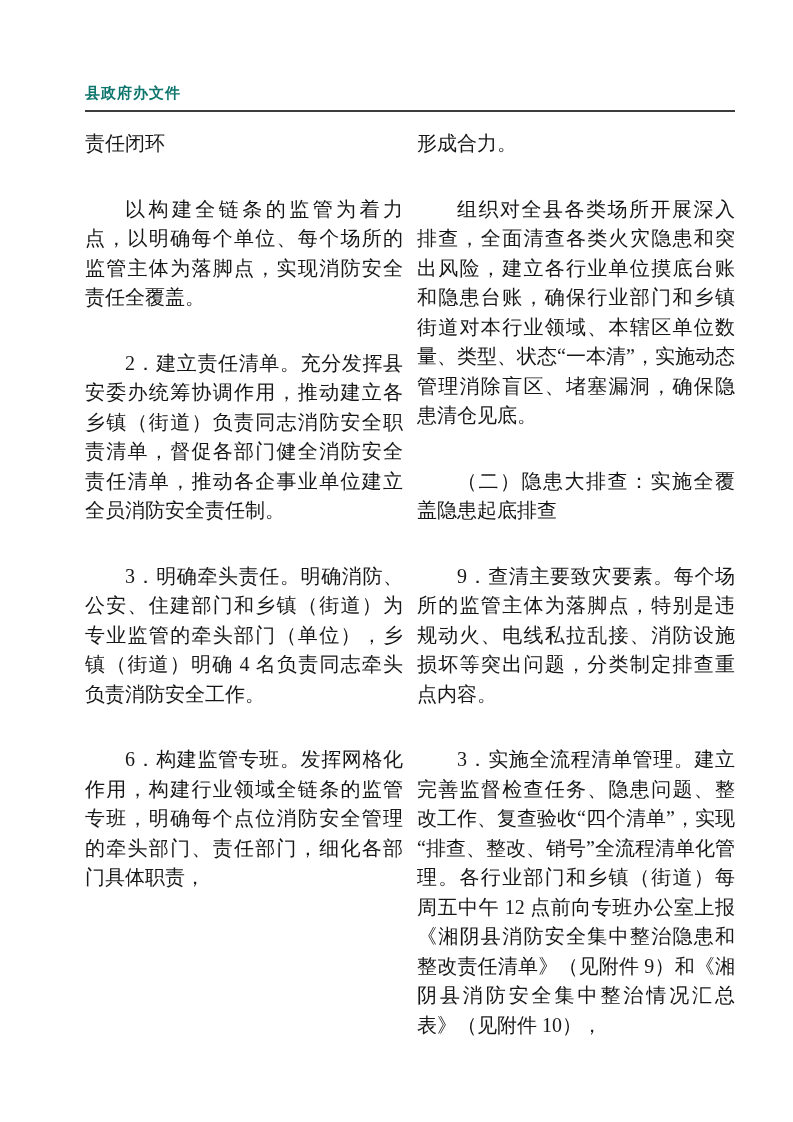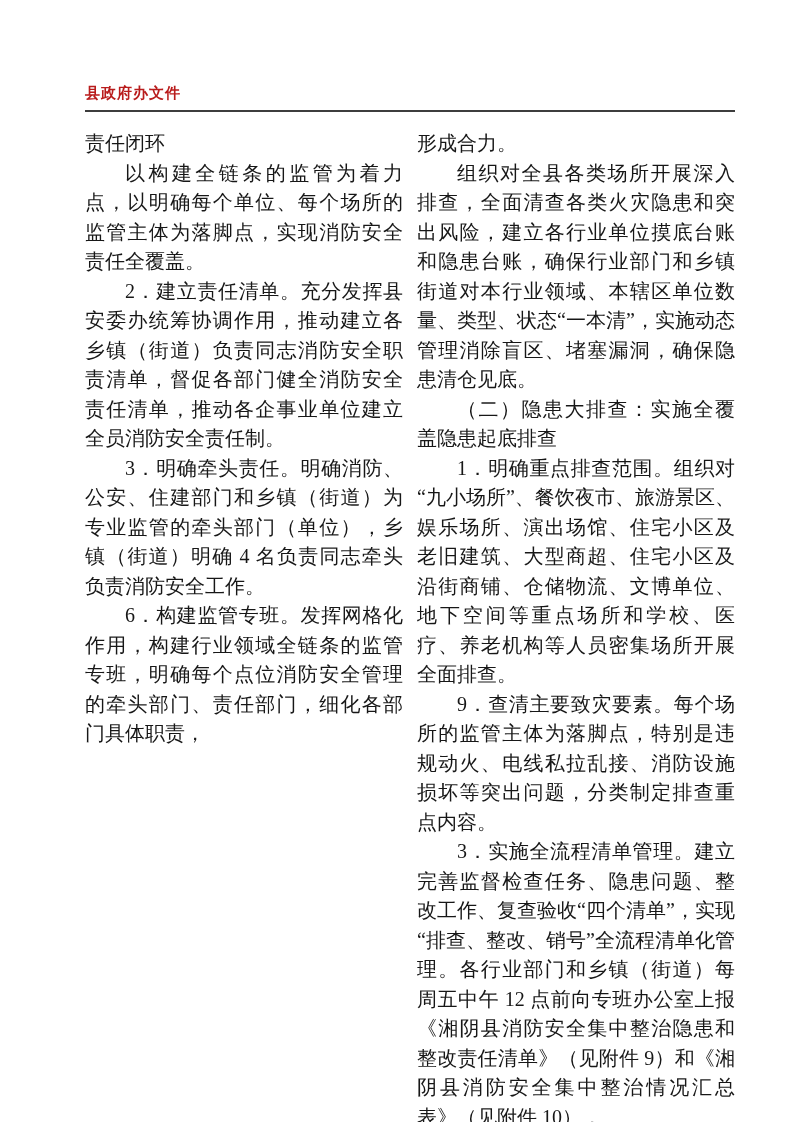--- a/index.html
+++ b/index.html
@@ -18,21 +18,21 @@
   .header-block {
     position: absolute;
     left: 85px;
     top: 84px;
     width: 650px;
   }
   .header-label {
     font-family: "Liberation Sans", "DejaVu Sans", sans-serif;
     font-size: 15px;
     font-weight: 700;
-    color: #b91c1c;
+    color: #0f766e;
     letter-spacing: 1px;
     display: block;
   }
   .header-rule {
     height: 2px;
     background: #3d3d3d;
     margin-top: 7px;
   }
   .columns {
     position: absolute;
@@ -48,20 +48,21 @@
     font-size: 20px;
     line-height: 29.5px;
     color: #171717;
     text-align: justify;
   }
   .para {
     margin: 0;
   }
   .para.indent {
     text-indent: 2em;
+    margin-top: 36px;
   }
   .run-bold {
     font-weight: 400;
   }
 </style>
 </head>
 <body>
 
 <div class="page">
 
@@ -75,19 +76,18 @@
         <p class="para"><span class="run-bold">责任闭环</span></p>
         <p class="para indent"><span class="run-regular">以构建全链条的监管为着力点，以明确每个单位、每个场所的监管主体为落脚点，实现消防安全责任全覆盖。</span></p>
         <p class="para indent"><span class="run-bold">2．建立责任清单</span><span class="run-regular">。充分发挥县安委办统筹协调作用，推动建立各乡镇（街道）负责同志消防安全职责清单，督促各部门健全消防安全责任清单，推动各企事业单位建立全员消防安全责任制。</span></p>
         <p class="para indent"><span class="run-bold">3．明确牵头责任</span><span class="run-regular">。明确消防、公安、住建部门和乡镇（街道）为专业监管的牵头部门（单位），乡镇（街道）明确 4 名负责同志牵头负责消防安全工作。</span></p>
         <p class="para indent"><span class="run-bold">6．构建监管专班</span><span class="run-regular">。发挥网格化作用，构建行业领域全链条的监管专班，明确每个点位消防安全管理的牵头部门、责任部门，细化各部门具体职责，</span></p>
       </div>
     <div class="column">
         <p class="para"><span class="run-regular">形成合力。</span></p>
         <p class="para indent"><span class="run-regular">组织对全县各类场所开展深入排查，全面清查各类火灾隐患和突出风险，建立各行业单位摸底台账和隐患台账，确保行业部门和乡镇街道对本行业领域、本辖区单位数量、类型、状态“一本清”，实施动态管理消除盲区、堵塞漏洞，确保隐患清仓见底。</span></p>
         <p class="para indent"><span class="run-bold">（二）隐患大排查：实施全覆盖隐患起底排查</span></p>
-        <p class="para indent"><span class="run-bold">1．明确重点排查范围</span><span class="run-regular">。组织对“九小场所”、餐饮夜市、旅游景区、娱乐场所、演出场馆、住宅小区及老旧建筑、大型商超、住宅小区及沿街商铺、仓储物流、文博单位、地下空间等重点场所和学校、医疗、养老机构等人员密集场所开展全面排查。</span></p>
         <p class="para indent"><span class="run-bold">9．查清主要致灾要素</span><span class="run-regular">。每个场所的监管主体为落脚点，特别是违规动火、电线私拉乱接、消防设施损坏等突出问题，分类制定排查重点内容。</span></p>
         <p class="para indent"><span class="run-bold">3．实施全流程清单管理</span><span class="run-regular">。建立完善监督检查任务、隐患问题、整改工作、复查验收“四个清单”，实现“排查、整改、销号”全流程清单化管理。各行业部门和乡镇（街道）每周五中午 12 点前向专班办公室上报《湘阴县消防安全集中整治隐患和整改责任清单》（见附件 9）和《湘阴县消防安全集中整治情况汇总表》（见附件 10），</span></p>
       </div>
   </div>
 
 </div>
 
 </body></html>

